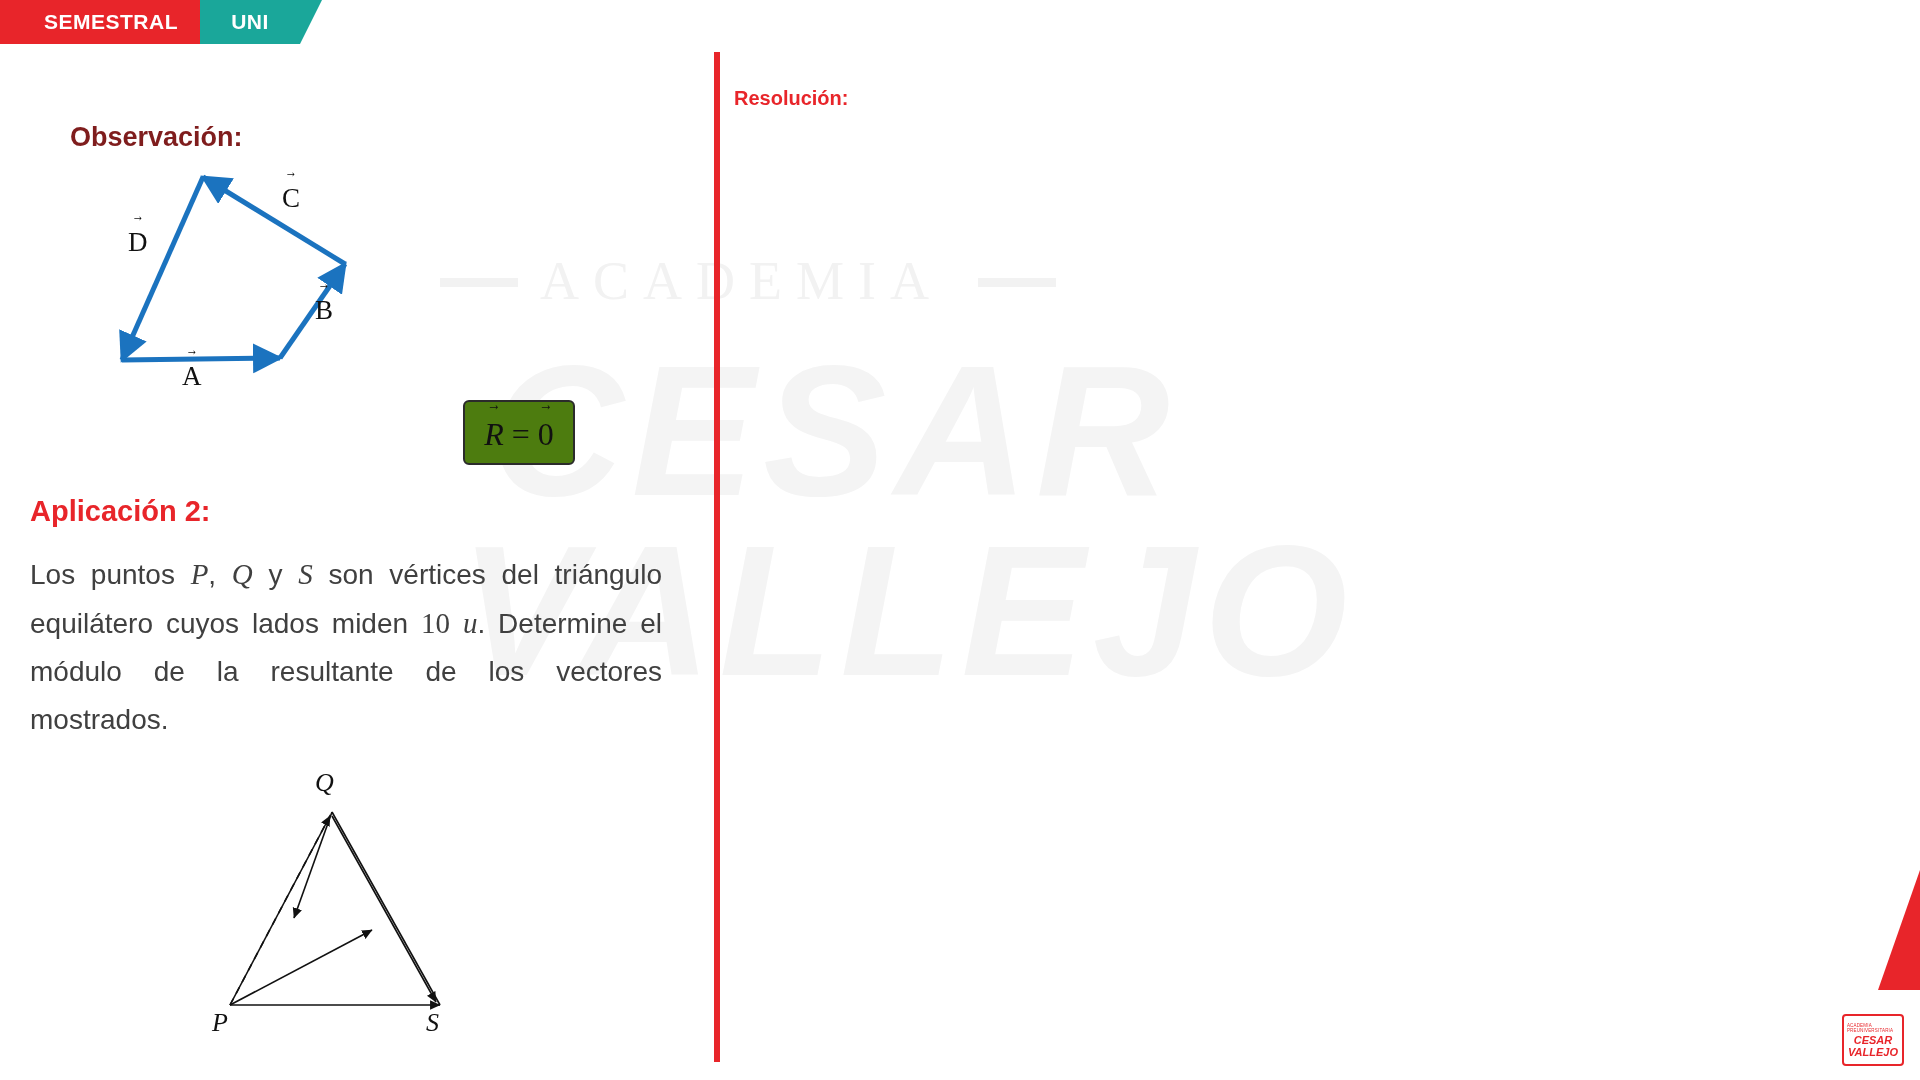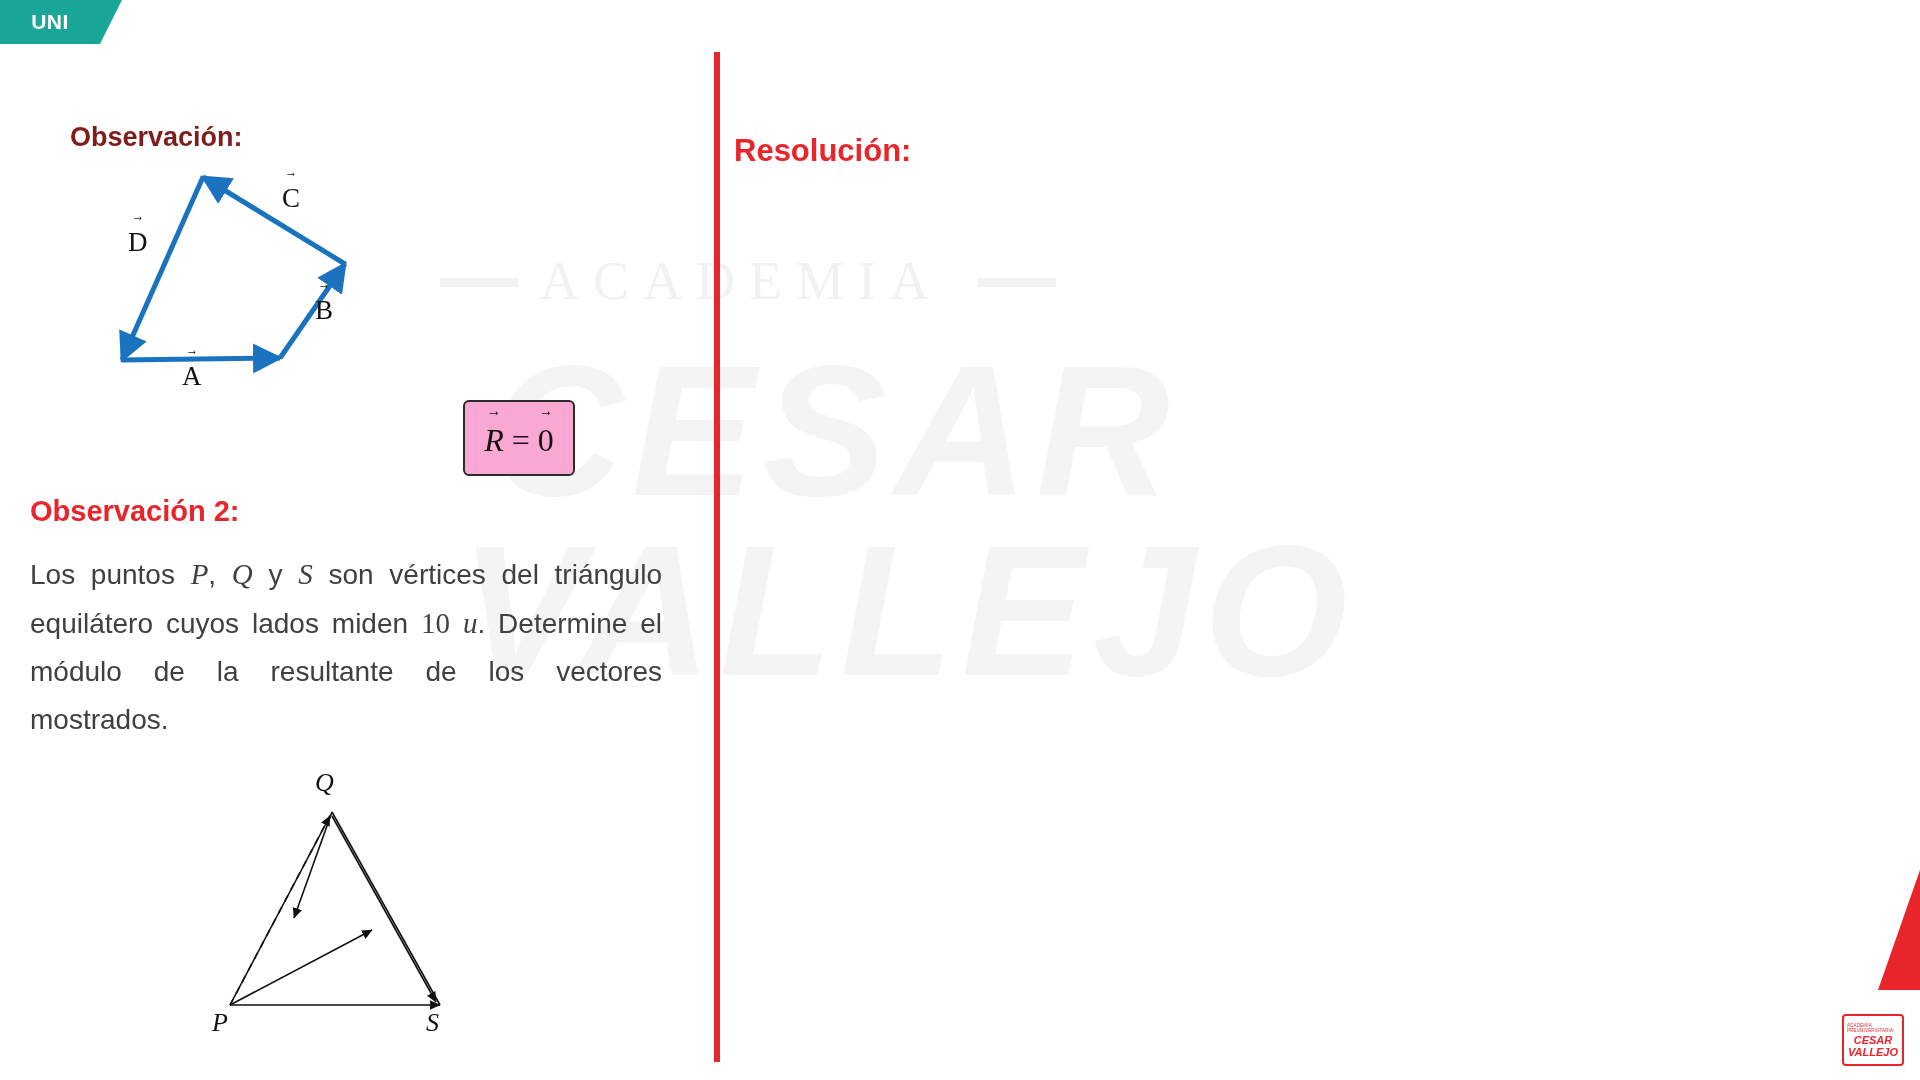--- a/index.html
+++ b/index.html
@@ -135,24 +135,23 @@
     left: 30px;
     top: 495px;
     font-size: 29px;
     font-weight: bold;
     color: #e8252a;
   }
   .resolucion-title {
     position: absolute;
     left: 734px;
     top: 87px;
-    font-size: 31px;
+    font-size: 20px;
     font-weight: bold;
     color: #e8252a;
-    margin-top: 46px;
   }
   .statement {
     position: absolute;
     left: 30px;
     top: 550px;
     width: 632px;
     font-size: 28px;
     line-height: 48px;
     text-align: justify;
     color: #404040;
@@ -166,22 +165,22 @@
     font-family: "Liberation Serif", serif;
     font-size: 29px;
   }
 
   
   .result-box {
     position: absolute;
     left: 463px;
     top: 400px;
     width: 112px;
-    height: 76px;
-    background: #f9a8d4;
+    height: 65px;
+    background: #4d7c0f;
     border: 2px solid #2b2b2b;
     border-radius: 6px;
     box-sizing: border-box;
     display: flex;
     align-items: center;
     justify-content: center;
   }
   .result-box .formula {
     font-family: "Liberation Serif", serif;
     font-size: 32px;
@@ -288,20 +287,23 @@
 
 <div class="watermark">
   <div class="wm-academia">ACADEMIA</div>
   <div class="wm-line l"></div>
   <div class="wm-line r"></div>
   <div class="wm-cesar">CESAR</div>
   <div class="wm-vallejo">VALLEJO</div>
 </div>
 
 <div class="brand-ribbon">
+  <div class="rib-red">
+    <span class="rib-text">SEMESTRAL</span>
+  </div>
   <div class="rib-teal">
     <span class="rib-text small">UNI</span>
   </div>
 </div>
 
 <div class="divider"></div>
 
 <div class="observacion-title">Observación:</div>
 
 <div class="fig-quad">
@@ -327,21 +329,21 @@
 </div>
 
 <div class="result-box">
   <span class="formula">
     <span class="vecsym">R</span>
     <span>=</span>
     <span class="vecsym" style="font-style:normal;">0</span>
   </span>
 </div>
 
-<div class="aplicacion-title">Observación 2:</div>
+<div class="aplicacion-title">Aplicación 2:</div>
 
 <div class="statement">
   <span>Los puntos </span><span class="mathit">P</span><span>, </span><span class="mathit">Q</span><span> y </span><span class="mathit">S</span><span> son vértices del triángulo equilátero cuyos lados miden </span><span class="mathnum">10</span><span> </span><span class="mathit">u</span><span>. Determine el módulo de la resultante de los vectores mostrados.</span>
 </div>
 
 <div class="fig-tri">
   <svg width="280" height="250" viewBox="0 0 280 250">
     <defs>
       <marker id="ahBlk" markerWidth="8" markerHeight="8" refX="6.2" refY="3" orient="auto">
         <path d="M0,0 L6.5,3 L0,6 z" fill="#111111"></path>

